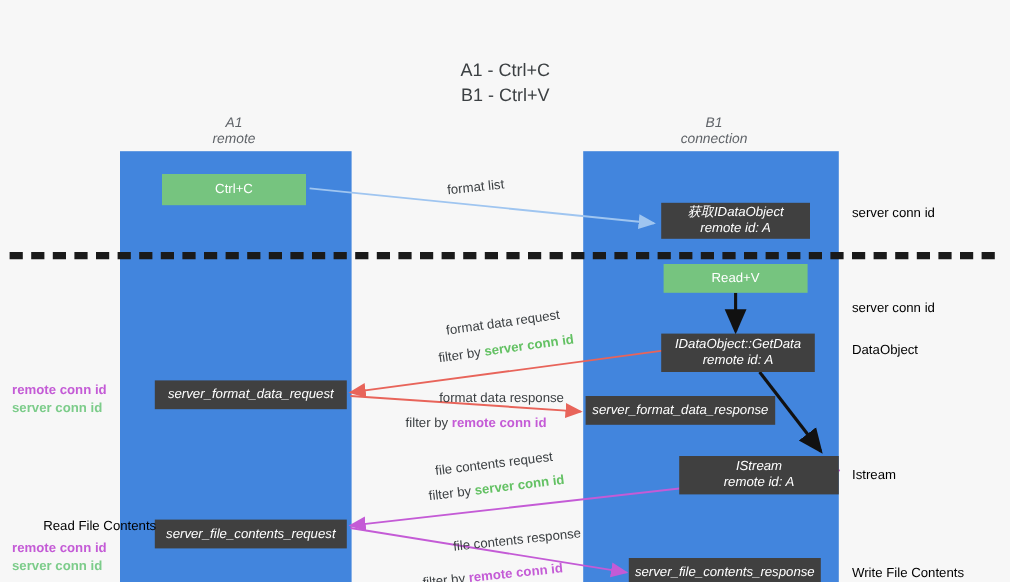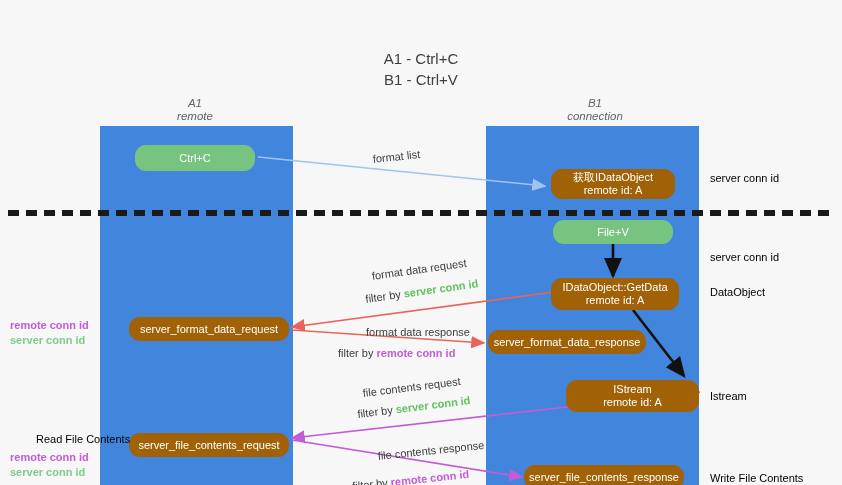--- a/index.html
+++ b/index.html
@@ -19,24 +19,24 @@
   }
 
   .lane{position:absolute;background:#4285dd;}
   .lane-head{
     position:absolute;text-align:center;font-size:11.5px;color:#5f6368;line-height:13px;font-style:italic;
   }
 
   .box{
     position:absolute;box-sizing:border-box;
     display:flex;flex-direction:column;align-items:center;justify-content:center;
-    color:#ffffff;font-size:11px;line-height:13px;text-align:center;border-radius:11px;
+    color:#ffffff;font-size:11px;line-height:13px;text-align:center;
   }
   .box.green{background:#76c47f;}
-  .box.orange{background:#a16207;}
+  .box.orange{background:#404040;font-style:italic;}
 
   .lbl{position:absolute;font-size:11px;color:#3c4043;line-height:14px;white-space:nowrap;}
   .lbl.green{color:#63c163;font-weight:bold;}
   .lbl.purple{color:#c45bd6;font-weight:bold;}
   .lbl.rot{transform-origin:left top;}
   .side{position:absolute;font-size:11px;line-height:15px;white-space:nowrap;}
   .side .g{color:#7ccc8a;font-weight:bold;}
   .side .p{color:#c45bd6;font-weight:bold;}
   .filter-line{position:absolute;font-size:11px;line-height:14px;white-space:nowrap;color:#3c4043;}
 </style>
@@ -98,21 +98,21 @@
   <div class="box green" style="left:135px;top:105px;width:120px;height:26px;">
     <span>Ctrl+C</span>
   </div>
 
   <div class="box orange" style="left:551px;top:129px;width:124px;height:30px;">
     <span>获取IDataObject</span>
     <span>remote id: A</span>
   </div>
 
   <div class="box green" style="left:553px;top:180px;width:120px;height:24px;">
-    <span>File+V</span>
+    <span>Read+V</span>
   </div>
 
   <div class="box orange" style="left:551px;top:238px;width:128px;height:32px;">
     <span>IDataObject::GetData</span>
     <span>remote id: A</span>
   </div>
 
   <div class="box orange" style="left:129px;top:277px;width:160px;height:24px;">
     <span>server_format_data_request</span>
   </div>

